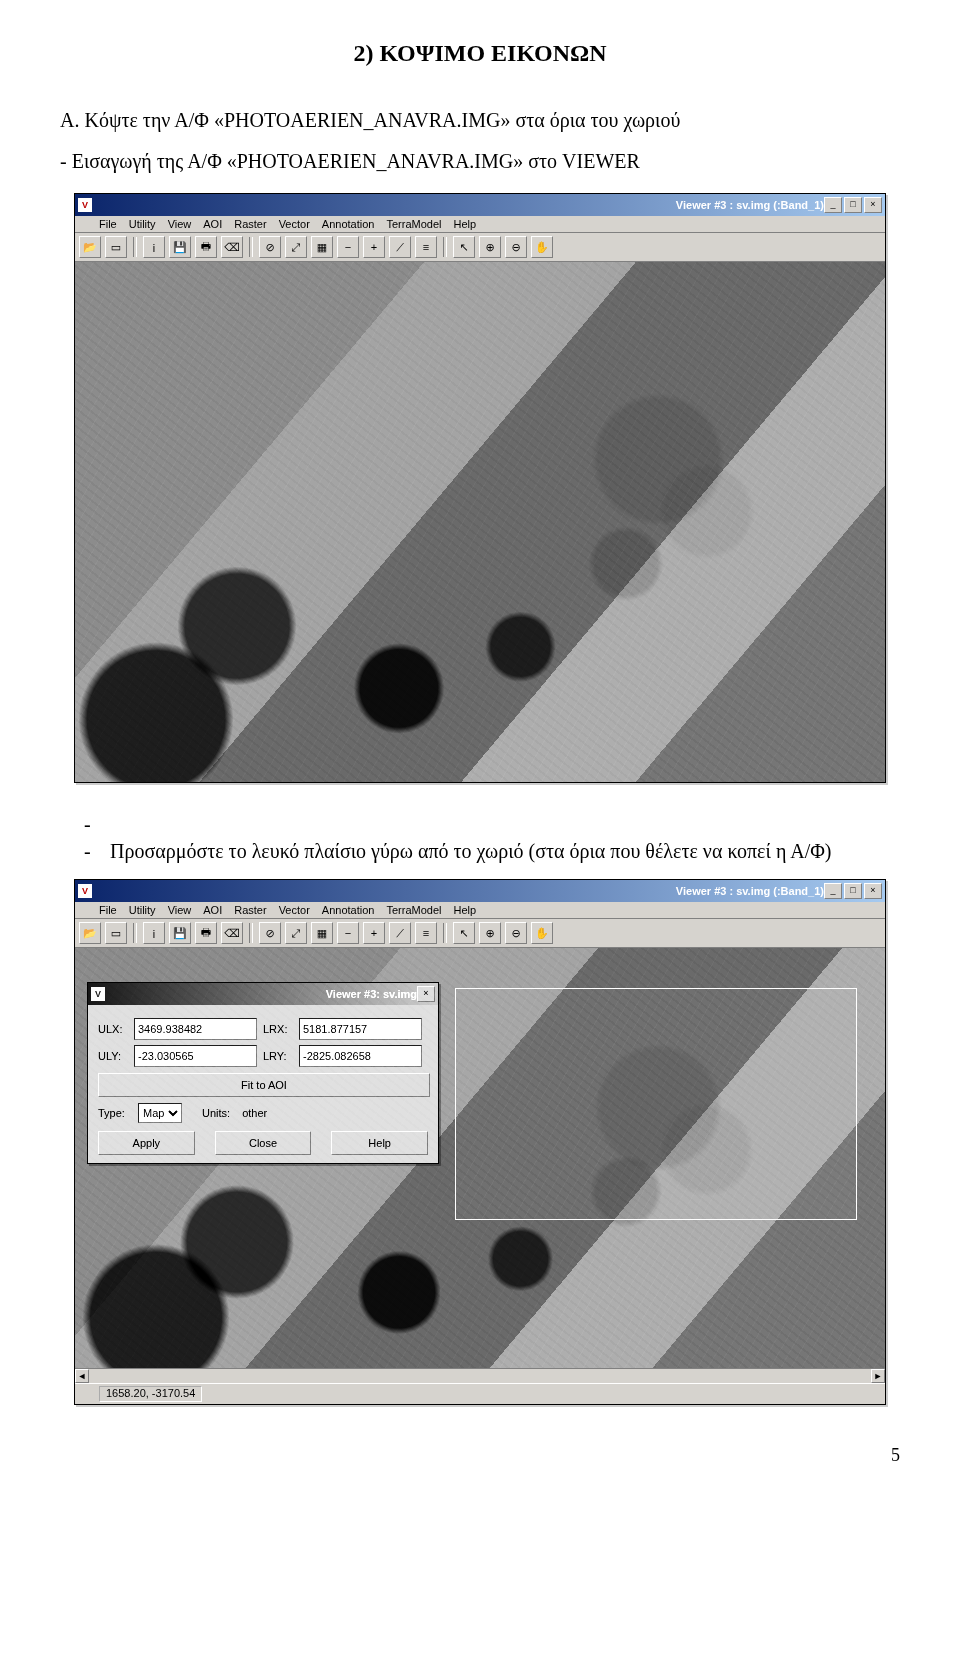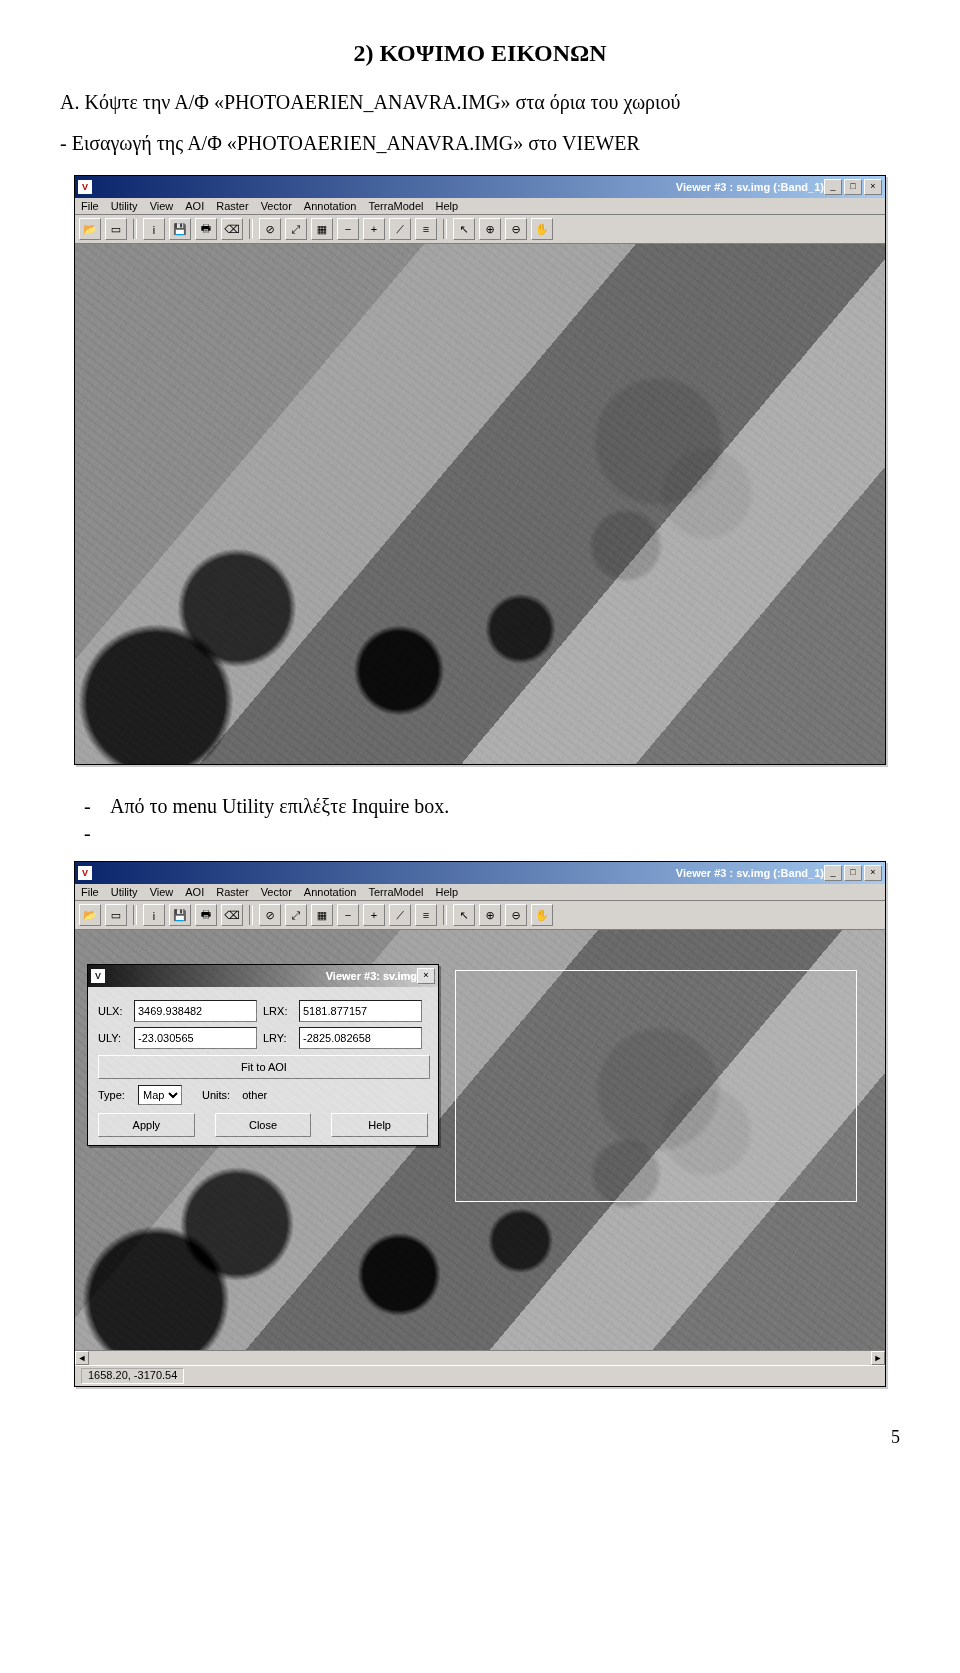--- a/index.html
+++ b/index.html
@@ -9,21 +9,21 @@
     font-size: 18px;
     color: #000;
     background: #fff;
     width: 960px;
     box-sizing: border-box;
   }
   .heading {
     font-size: 24px;
     font-weight: bold;
     text-align: center;
-    margin-bottom: 24px;
+    margin-bottom: 42px;
   }
   .section-line {
     font-size: 20px;
     margin: 10px 0 6px;
   }
   .bold { font-weight: normal; }
   .intro-line { font-size: 20px; margin: 18px 0 20px; }
   .bullet-block { margin: 18px 0 14px 24px; }
   .bullet-row { display: flex; gap: 12px; font-size: 20px; line-height: 1.35; }
   .bullet-dash { flex: 0 0 14px; }
@@ -52,21 +52,21 @@
     margin-right: 4px; font-size: 9px; color:#b00; text-align:center; line-height:14px; font-weight:bold;
   }
   .titlebar .title-text { flex: 1; font-weight: bold; font-size: 11px; text-align: right; }
   .winbtns { display:flex; gap:2px; }
   .winbtn {
     width: 16px; height: 14px; background:#d6d3ce;
     border: 1px solid #808080; border-top-color:#fff; border-left-color:#fff;
     font-size: 9px; line-height: 12px; text-align:center; color:#000;
   }
   .menubar {
-    display: flex; gap: 12px; padding: 2px 6px;
+    display: flex; gap: 12px; padding: 2px 24px;
     background: #d6d3ce; border-bottom: 1px solid #808080;
   }
   .menubar span { font-size: 11px; }
   .toolbar {
     display: flex; align-items: center; gap: 4px;
     padding: 3px 4px; background:#d6d3ce;
     border-bottom: 1px solid #808080;
   }
   .tbtn {
     width: 20px; height: 20px;
@@ -104,21 +104,21 @@
   }
   .scrollbar-h { height: 14px; background:#d6d3ce; border-top:1px solid #808080; display:flex; }
   .scrollbar-h .sbtn { width:14px; height:14px; border:1px solid #808080; border-top-color:#fff; border-left-color:#fff; box-sizing:border-box; text-align:center; font-size:9px; line-height:12px; }
   .scrollbar-h .track { flex:1; }
 
   .statusbar {
     display:flex; gap:6px; padding:2px 6px; height:16px;
     border-top:1px solid #fff; background:#d6d3ce;
     font-size:11px;
   }
-  .statusbar .cell { border:1px inset #fff; padding:0 6px; }
+  .statusbar .cell { border:1px inset #fff; padding:0 6px;margin-left:18px; }
 
   
   .dialog {
     position: absolute;
     left: 12px; top: 34px;
     width: 350px;
     background:#d6d3ce;
     border:1px solid #000;
     box-shadow: 2px 2px 0 rgba(0,0,0,0.3);
     font-size:11px;
@@ -209,26 +209,24 @@
     <div class="tbtn">⊕</div>
     <div class="tbtn">⊖</div>
     <div class="tbtn">✋</div>
   </div>
   <div class="canvas"></div>
 </div>
 
 <div class="bullet-block">
   <div class="bullet-row">
     <div class="bullet-dash">-</div>
-    <div>
-      <span>Από το menu </span><span class="bold">Utility</span><span> επιλέξτε </span><span class="bold">Inquire box</span><span>.</span>
-    </div>
   </div>
   <div class="bullet-row">
     <div class="bullet-dash">-</div>
+    <div>Προσαρμόστε το λευκό πλαίσιο γύρω από το χωριό (στα όρια που θέλετε να κοπεί η Α/Φ)</div>
   </div>
 </div>
 
 <div class="app-window window2">
   <div class="titlebar">
     <div class="app-icon">V</div>
     <div class="title-text">Viewer #3 : sv.img (:Band_1)</div>
     <div class="winbtns">
       <div class="winbtn">_</div>
       <div class="winbtn">□</div>

